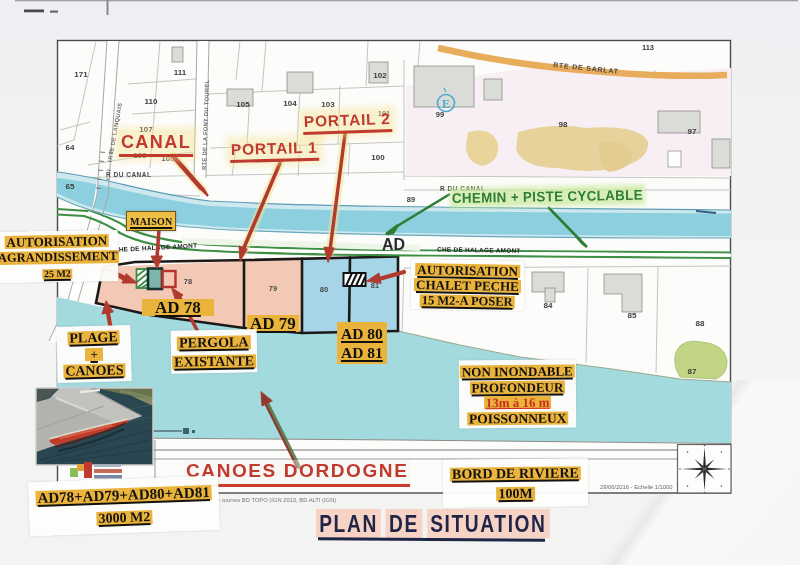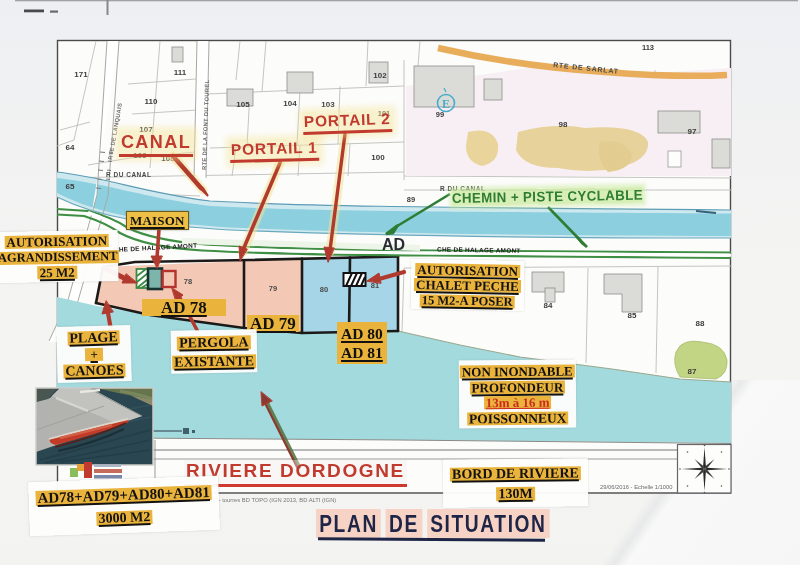--- a/index.html
+++ b/index.html
@@ -290,35 +290,35 @@
     <rect x="94" y="469" width="28" height="4" fill="#c05a4a" opacity="0.9"></rect>
     <rect x="94" y="475" width="28" height="3.5" fill="#7888a8"></rect>
   </g>
 </svg>
 
 <div class="hand red glowy" style="left:119px;top:131px;font-size:19px;letter-spacing:1.5px;border-bottom:3.5px solid #c03a2e;padding:0 2px 1px 2px;transform:scaleX(0.95);transform-origin:left;">CANAL</div>
 <div class="hand red glowy" style="left:230px;top:141px;font-size:15.5px;letter-spacing:0.8px;border-bottom:3px solid #c03a2e;padding:0 1px 1px 1px;transform:rotate(-1.5deg);transform-origin:left;">PORTAIL 1</div>
 <div class="hand red glowy" style="left:303px;top:113px;font-size:15.5px;letter-spacing:0.8px;border-bottom:3px solid #c03a2e;padding:0 1px 1px 1px;transform:rotate(-2deg);transform-origin:left;">PORTAIL 2</div>
 <div class="hand glowg" style="left:452px;top:190px;font-size:14px;letter-spacing:0.4px;color:#2e7d33;transform:rotate(-1deg) scaleX(0.95);transform-origin:left;">CHEMIN + PISTE CYCLABLE</div>
 <div class="hand" style="left:382px;top:236px;font-size:16px;color:#2a2a33;">AD</div>
-<div class="hand red" style="left:184px;top:460px;font-size:19px;letter-spacing:1.6px;border-bottom:3.5px solid #cc3a30;padding:0 2px 2px 2px;background:rgba(245,240,238,0.4);transform-origin:left;">RIVIERE DORDOGNE</div>
+<div class="hand red" style="left:184px;top:460px;font-size:19px;letter-spacing:1.6px;border-bottom:3.5px solid #cc3a30;padding:0 2px 2px 2px;background:rgba(245,240,238,0.4);transform-origin:left;">CANOES DORDOGNE</div>
 <div class="hand" style="left:316px;top:510px;font-size:24px;letter-spacing:2px;color:#1e2546;transform:scaleX(0.80);transform-origin:left;">
   <span style="background:rgba(246,205,188,0.85);padding:1px 4px;">PLAN</span><span style="background:rgba(246,205,188,0.85);padding:1px 4px;margin-left:6px;">DE</span><span style="background:rgba(246,205,188,0.85);padding:1px 4px;margin-left:6px;">SITUATION</span>
 </div>
 <div style="position:absolute;left:318px;top:538px;width:227px;height:3.2px;background:#1e2546;transform:rotate(0.4deg);"></div>
 
 <div class="lab card" style="left:-4px;top:231px;width:122px;padding:2px 0 3px 0;transform:rotate(-1deg);line-height:15px;">
   <span class="hl" style="font-size:13px;">AUTORISATION</span><br>
   <span class="hl" style="font-size:12.5px;">AGRANDISSEMENT</span><br>
-  <span class="hl un" style="font-size:13px;">25 M2</span>
+  <span class="hl un" style="font-size:10px;">25 M2</span>
 </div>
 <div class="lab" style="left:126px;top:211px;background:#eebf45;border:1px solid #6a5a20;padding:0 3px 1px 3px;box-shadow:0 0 2px rgba(100,100,100,0.5);line-height:15px;">
-  <span class="un" style="font-size:13px;letter-spacing:0.2px;">MAISON</span>
-</div>
-<div class="lab hl un" style="left:142px;top:299px;font-size:17px;padding:0 19px;">AD 78</div>
+  <span class="un" style="font-size:10px;letter-spacing:0.2px;">MAISON</span>
+</div>
+<div class="lab hl un" style="left:142px;top:299px;font-size:17px;padding:0 13px;">AD 78</div>
 <div class="lab hl un" style="left:247px;top:315px;font-size:17px;padding:0 3px;text-align:center;">AD 79</div>
 <div class="lab" style="left:337px;top:322px;background:#e9b33c;padding:2px 4px;text-align:center;line-height:19px;">
   <span class="un" style="font-size:15.5px;">AD 80</span><br>
   <span class="un" style="font-size:15.5px;">AD 81</span>
 </div>
 <div class="lab card" style="left:411px;top:260px;width:113px;padding:2px 0;transform:rotate(1deg);line-height:15px;">
   <span class="hl un" style="font-size:13px;">AUTORISATION</span><br>
   <span class="hl un" style="font-size:13px;">CHALET PECHE</span><br>
   <span class="hl un" style="font-size:12.5px;">15 M2-A POSER</span>
 </div>
@@ -332,18 +332,18 @@
   <span class="hl un" style="font-size:14px;">EXISTANTE</span>
 </div>
 <div class="lab card" style="left:459px;top:360px;width:117px;padding:3px 0;line-height:15.5px;transform:rotate(-0.5deg);">
   <span class="hl un" style="font-size:13px;">NON INONDABLE</span><br>
   <span class="hl un" style="font-size:13px;">PROFONDEUR</span><br>
   <span class="hl" style="font-size:13px;color:#cc2a20;text-decoration:underline;text-decoration-color:#cc2a20;">13m à  16 m</span><br>
   <span class="hl" style="font-size:13.5px;">POISSONNEUX</span>
 </div>
 <div class="lab card" style="left:443px;top:459px;width:145px;padding:4px 0;line-height:20px;transform:rotate(-0.6deg);">
   <span class="hl un" style="font-size:14px;">BORD DE RIVIERE</span><br>
-  <span class="hl un" style="font-size:14px;">130M</span>
+  <span class="hl un" style="font-size:14px;">100M</span>
 </div>
 <div class="lab card" style="left:29px;top:479px;width:190px;padding:5px 0;line-height:22px;transform:rotate(-2deg);">
   <span class="hl un" style="font-size:15px;">AD78+AD79+AD80+AD81</span><br>
   <span class="hl un" style="font-size:14px;">3000 M2</span>
 </div>
 
 </body></html>

